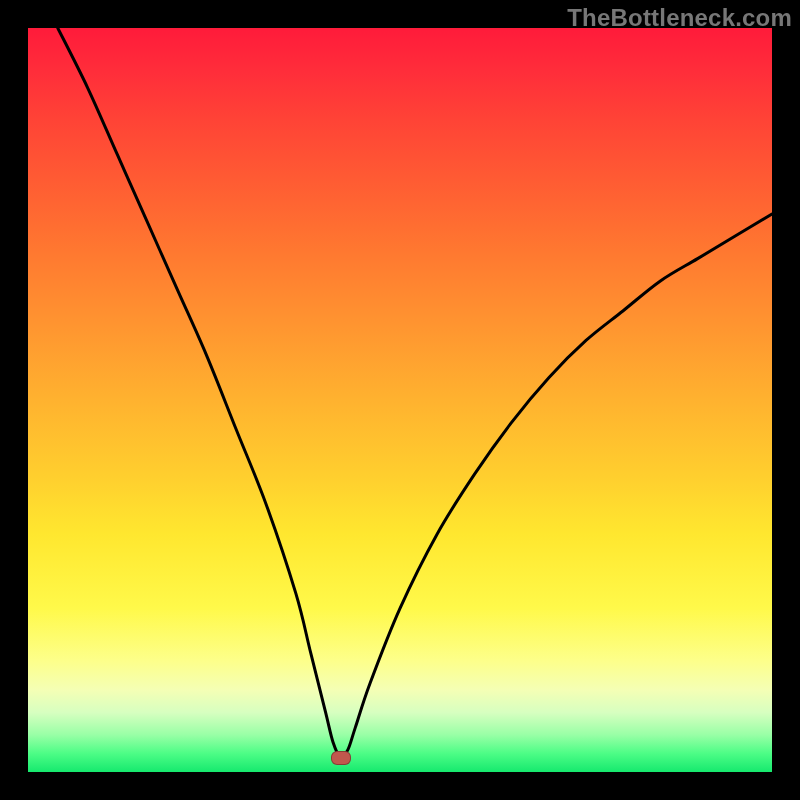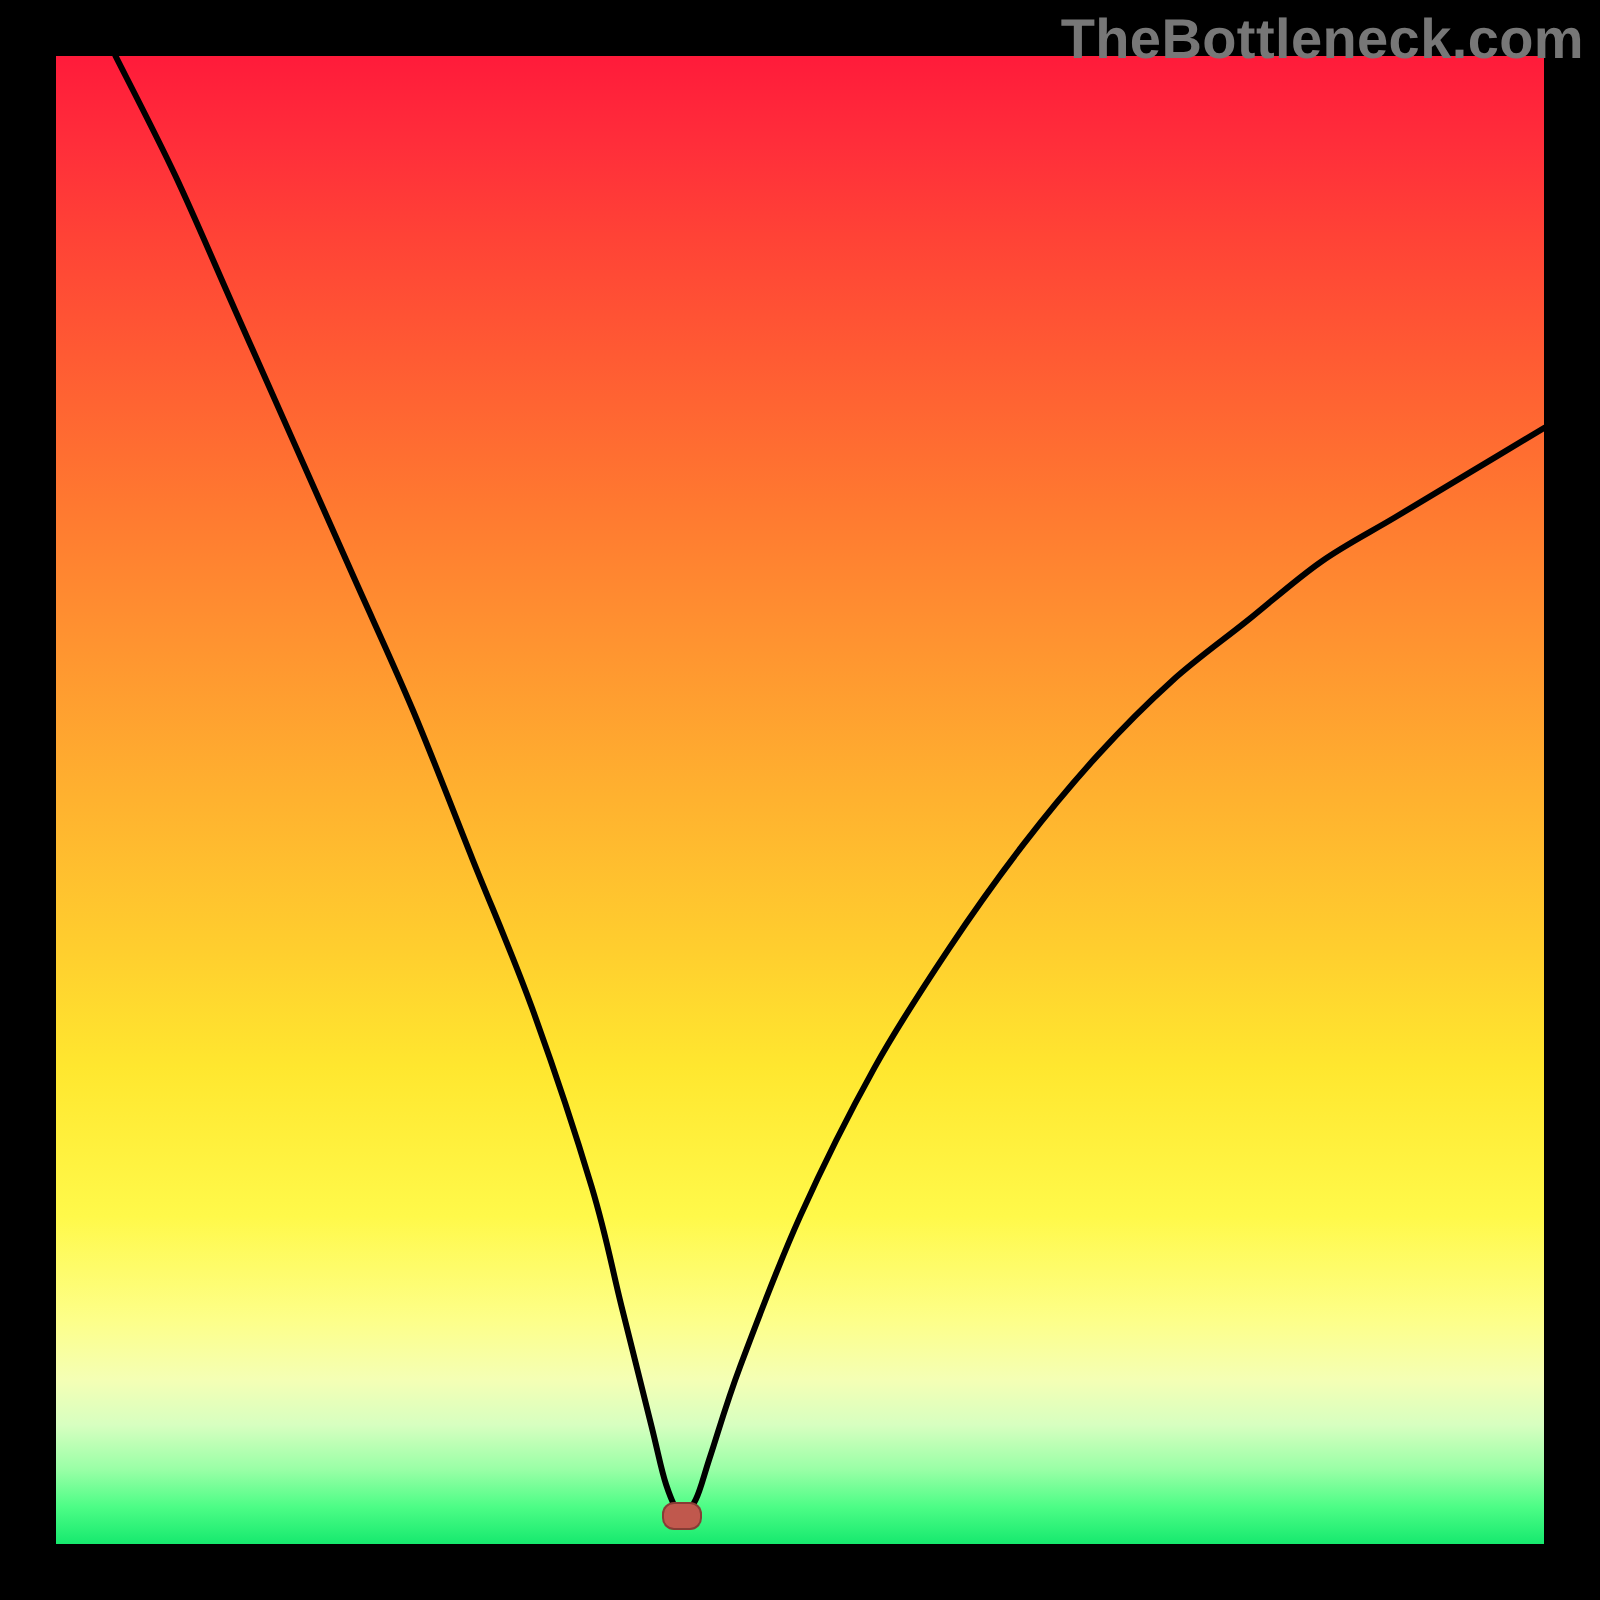--- a/index.html
+++ b/index.html
@@ -43,21 +43,21 @@
       #99ffa6 95%,
       #4dfd86 97.5%,
       #16e96e 100%
     );
   }
   .watermark {
     position: absolute;
     top: 4px;
     right: 8px;
     color: #777;
-    font-size: 28px;
+    font-size: 24px;
     font-weight: 600;
     letter-spacing: 0.2px;
     z-index: 5;
     user-select: none;
   }
   svg.curve {
     position: absolute;
     top: 0;
     left: 0;
     width: 744px;

